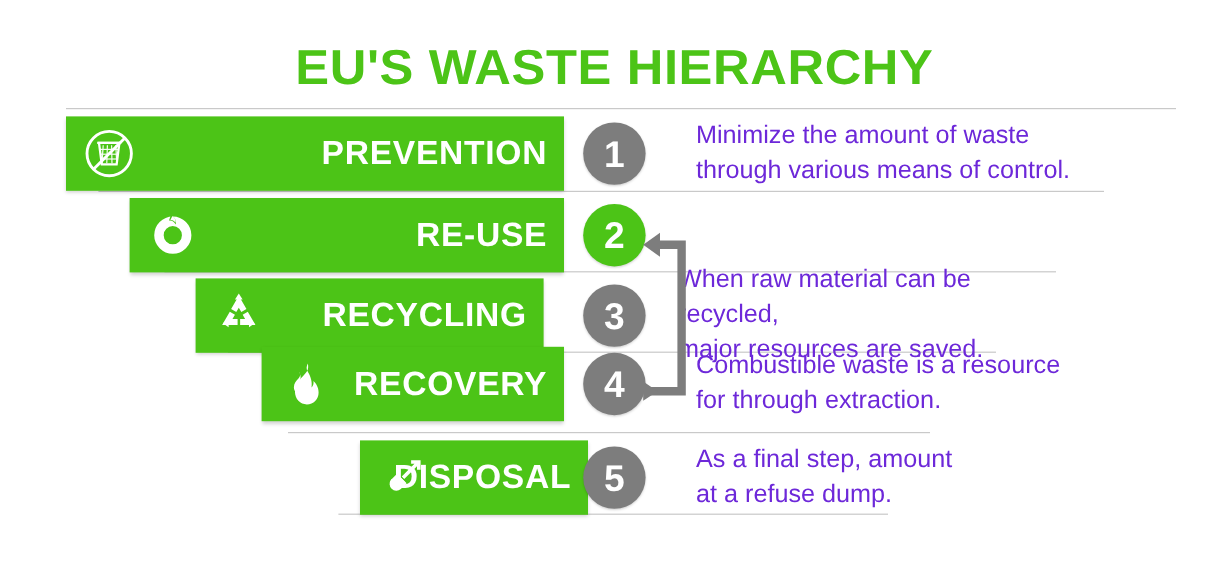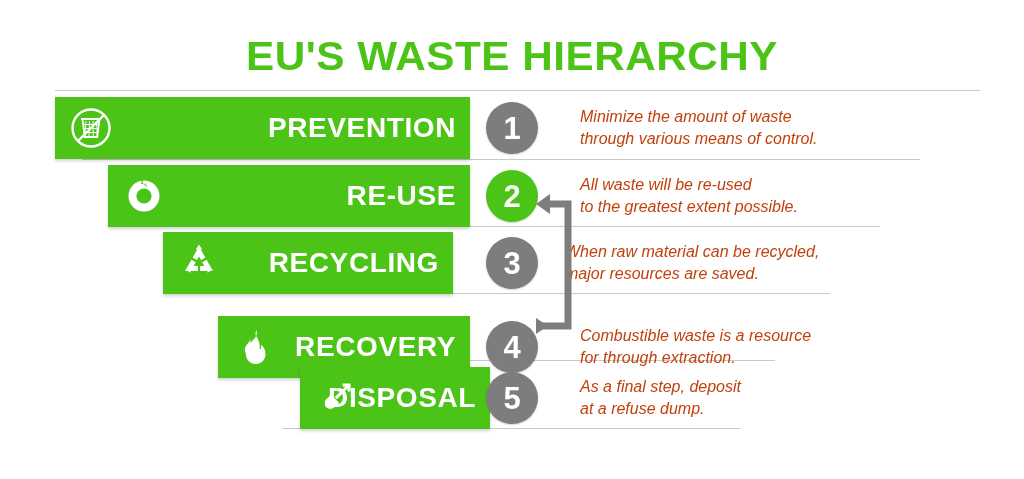--- a/index.html
+++ b/index.html
@@ -103,26 +103,25 @@
     font-family: "Liberation Sans", sans-serif;
     line-height: 1;
     box-shadow: 0 1px 2px rgba(0,0,0,0.18);
   }
 
   
   .desc {
     position: absolute;
     top: 50%;
     transform: translateY(-50%);
-    color: #c2410c;
-    font-size: 16px;
+    color: #6d28d9;
+    font-size: 21px;
     line-height: 1.38;
     font-family: "Liberation Sans", sans-serif;
     white-space: pre-line;
-    font-style: italic;
   }
 
   
   .feedback-arrow {
     position: absolute;
     left: 528px;
     top: 180px;
     width: 62px;
     height: 172px;
     pointer-events: none;
@@ -180,22 +179,20 @@
                    M21 13.4 a7.6 7.6 0 1 1 -7.6 7.6 a7.6 7.6 0 0 1 7.6 -7.6 z" fill="#ffffff" fill-rule="evenodd"></path>
           <path d="M19.2 4.5 c3.6 1.4 5.2 4.4 4.2 7.6 c-1.4-2.6-3.4-3.6-5.6-3.2 c0.6-1.6 0.9-3.1 1.4-4.4 z" fill="#4cc417"></path>
           <path d="M20.6 5.2 c2.4 1.3 3.4 3.3 2.6 5.5 c-1.2-1.9-2.6-2.6-4.2-2.3 c0.6-1.2 1.1-2.3 1.6-3.2 z" fill="#ffffff"></path>
         </svg>
       </span>
       <span class="bar-label">RE-USE</span>
     </div>
     <div class="badge" style="left:486px; background:#4cc417;">
       <span>2</span>
     </div>
-    <div class="desc" style="left:580px; width:330px;">All waste will be re-used
-to the greatest extent possible.</div>
   </div>
 
   <div class="row" style="top:232px; left:0; width:1024px;">
     <div class="bar" style="left:163px; width:290px;">
       <span class="bar-icon">
         <svg width="42" height="42" viewBox="0 0 42 42">
           <g fill="#ffffff">
             <path d="M21 4.5 l6.4 11.1 l-4.3 2.5 l-2.1-3.7 l-2.1 3.7 l-4.3-2.5 z"></path>
             <path d="M34.9 28.8 l-12.8 0.1 l0-5 l4.2 0 l-2.1-3.7 l4.3-2.5 l6.4 11.1 z"></path>
             <path d="M7.1 28.8 l6.4-11.1 l4.3 2.5 l-2.1 3.7 l4.3 0 l0 5 l-12.9 -0.1 z"></path>
@@ -207,21 +204,21 @@
       </span>
       <span class="bar-label">RECYCLING</span>
     </div>
     <div class="badge" style="left:486px; background:#7d7d7d;">
       <span>3</span>
     </div>
     <div class="desc" style="left:565px; width:330px;">When raw material can be recycled,
 major resources are saved.</div>
   </div>
 
-  <div class="row" style="top:316px; left:0; width:816px;padding-left:17px;">
+  <div class="row" style="top:289px; left:0; width:816px;padding-left:17px;">
     <div class="bar" style="left:218px; width:252px;">
       <span class="bar-icon">
         <svg width="42" height="42" viewBox="0 0 42 42">
           <path d="M23.5 4 c1.3 5.4 -1.4 7.7 -3.9 10.4 c-3.2 3.5 -6.8 7.2 -6.8 13.1
                    c0 6 4.4 10.5 9.9 10.5 c5.6 0 9.8 -4.3 9.8 -10 c0 -4.2 -2.1 -7.4 -4.3 -9.4
                    c0.4 2.4 -0.3 4.4 -1.6 5.3 c0.8 -4.4 -0.7 -9.7 -3.1 -13.1 c-1.6 -2.3 -1 -4.6 0 -6.8 z" fill="#ffffff"></path>
           <path d="M16.3 10.5 c1.5 2.6 0.8 4.3 -0.6 5.9 c-1.8 2 -3.8 4 -3.8 7.3
                    c0 3.4 2.4 5.9 5.5 5.9 c-2.4 -2.6 -2.6 -5.6 -1.3 -8.6 c1.2 -2.7 2.4 -5.5 0.2 -10.5 z" fill="#ffffff"></path>
         </svg>
       </span>
@@ -243,21 +240,21 @@
             <path d="M19.4 21.4 l3.6 3.6 l-4.6 4.6 a5.1 5.1 0 0 1 -7.2 -7.2 z" transform="rotate(0 17 25)"></path>
             <path d="M11.1 22.6 a5.6 5.6 0 0 0 7.9 7.9 l4.8 -4.8 l-7.9 -7.9 z"></path>
           </g>
         </svg>
       </span>
       <span class="bar-label">DISPOSAL</span>
     </div>
     <div class="badge" style="left:486px; background:#7d7d7d;">
       <span>5</span>
     </div>
-    <div class="desc" style="left:580px; width:330px;">As a final step, deposit
+    <div class="desc" style="left:580px; width:330px;">As a final step, amount
 at a refuse dump.</div>
   </div>
 
   <div class="feedback-arrow">
     <svg width="62" height="172" viewBox="0 0 62 172">
       <path d="M14 146 L40 146 L40 24 L20 24" fill="none" stroke="#7d7d7d" stroke-width="7" stroke-linejoin="miter"></path>
       <polygon points="22,14 8,24 22,34" fill="#7d7d7d"></polygon>
       <polygon points="8,138 20,146 8,154" fill="#7d7d7d"></polygon>
     </svg>
   </div>

